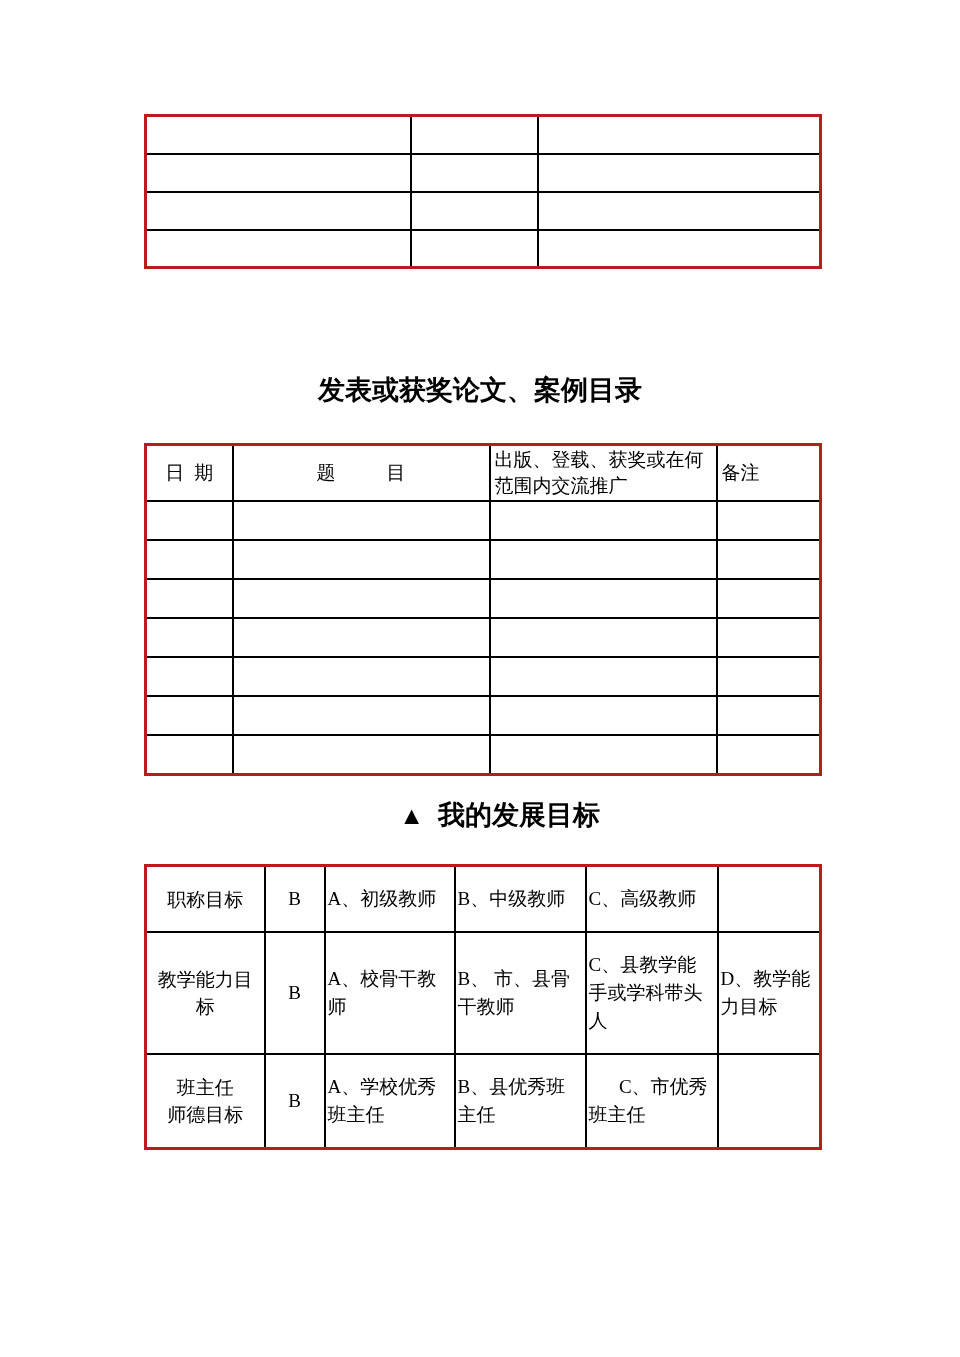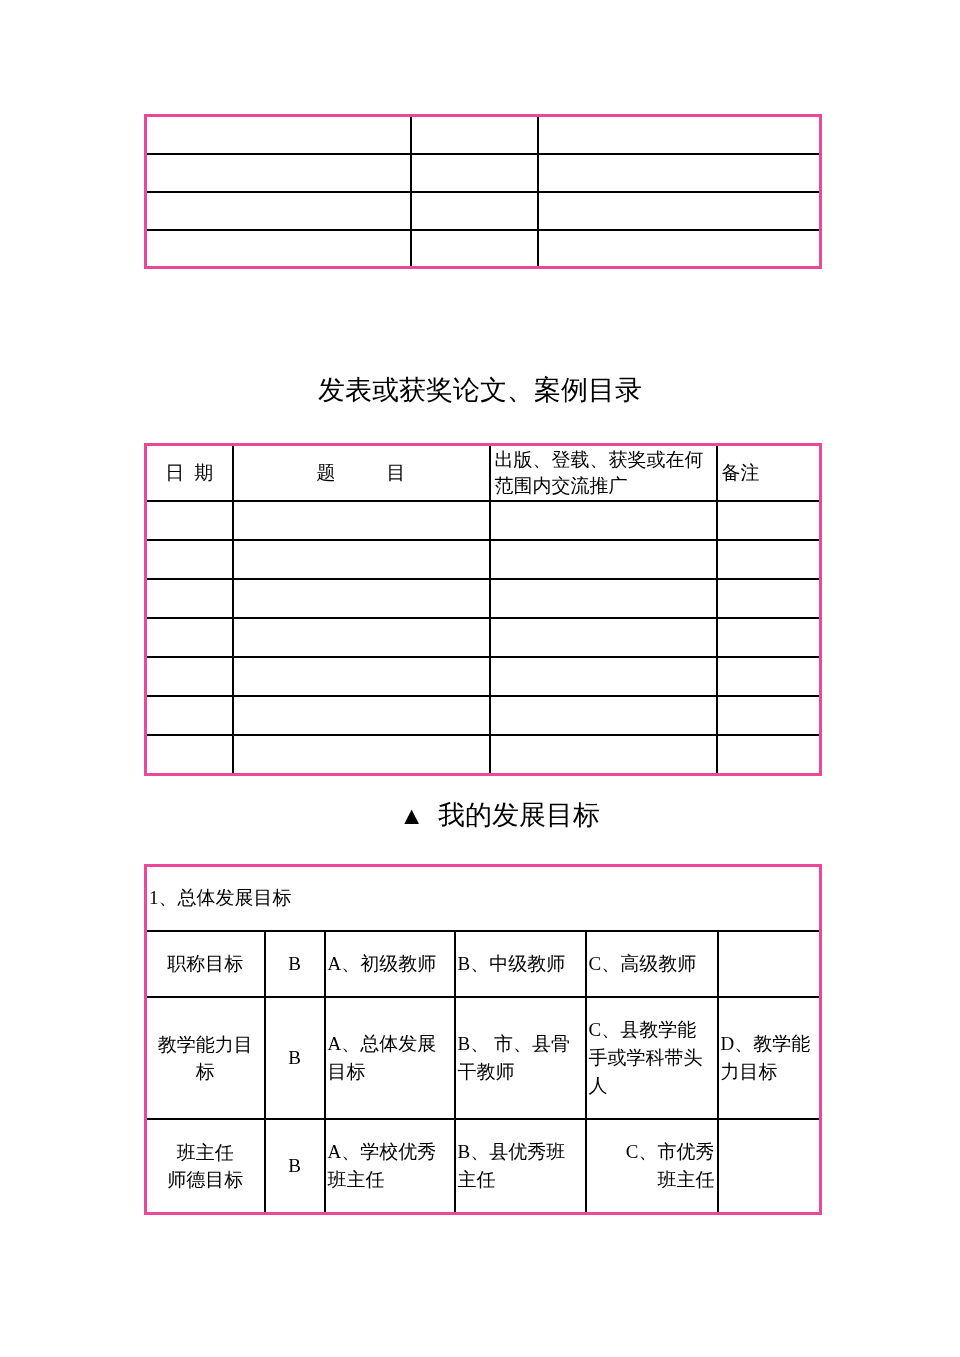--- a/index.html
+++ b/index.html
@@ -19,33 +19,33 @@
     table-layout: fixed;
     background: #ffffff;
   }
   td, th {
     border: 2px solid #000000;
     vertical-align: middle;
     font-weight: normal;
     font-size: 19px;
     overflow: hidden;
   }
-  table { border: 3px solid #ec4899; }
+  table { border: 3px solid #b91c1c; }
 
   
   .tbl-top { left: 144px; top: 114px; width: 676px; }
   .tbl-top tr { height: 38px; }
 
   
   .sec-title {
     position: absolute;
     left: 0;
     width: 960px;
     text-align: center;
-    font-weight: normal;
+    font-weight: bold;
     font-size: 27px;
     line-height: 36px;
     white-space: nowrap;
   }
   .title-papers { top: 372px; }
   .title-goals  { top: 797px; padding-left: 39px; }
   .tri { display: inline-block; margin-right: 14px; font-size: 25px; }
 
   
   .tbl-papers { left: 144px; top: 443px; width: 676px; }
@@ -81,21 +81,21 @@
     white-space: pre-line;
     word-break: break-all;
   }
   .lvl { text-align: center; }
   .opt {
     text-align: left;
     padding: 18px 2px;
     line-height: 28px;
     word-break: break-all;
   }
-  .indent1 { text-indent: 1.6em; text-align: right; }
+  .indent1 { text-indent: 1.6em; }
 </style>
 </head>
 <body>
 
 <div class="page">
 
   <table class="tbl-top">
     <colgroup>
         <col style="width:265px">
         <col style="width:127px">
@@ -195,35 +195,32 @@
   <table class="tbl-goals">
     <colgroup>
         <col style="width:119px">
         <col style="width:60px">
         <col style="width:130px">
         <col style="width:131px">
         <col style="width:132px">
         <col style="width:103px">
       </colgroup>
     <tbody>
-        <tr class="r1">
-      <td class="sec-cell" colspan="6">1、总体发展目标</td>
-    </tr>
     <tr class="r2">
       <td class="lbl">职称目标</td>
       <td class="lvl">B</td>
       <td class="opt">A、初级教师</td>
       <td class="opt">B、中级教师</td>
       <td class="opt">C、高级教师</td>
       <td class="opt"></td>
     </tr>
     <tr class="r4">
       <td class="lbl">教学能力目标</td>
       <td class="lvl">B</td>
-      <td class="opt">A、总体发展目标</td>
+      <td class="opt">A、校骨干教师</td>
       <td class="opt">B、 市、县骨干教师</td>
       <td class="opt">C、县教学能手或学科带头人</td>
       <td class="opt">D、教学能力目标</td>
     </tr>
     <tr class="r5">
       <td class="lbl">班主任
 师德目标</td>
       <td class="lvl">B</td>
       <td class="opt">A、学校优秀班主任</td>
       <td class="opt">B、县优秀班主任</td>

